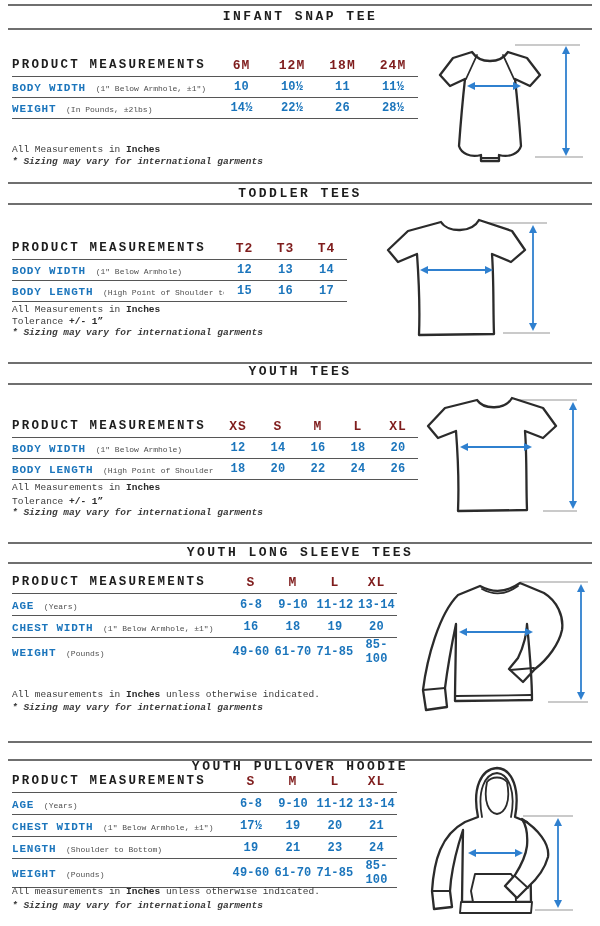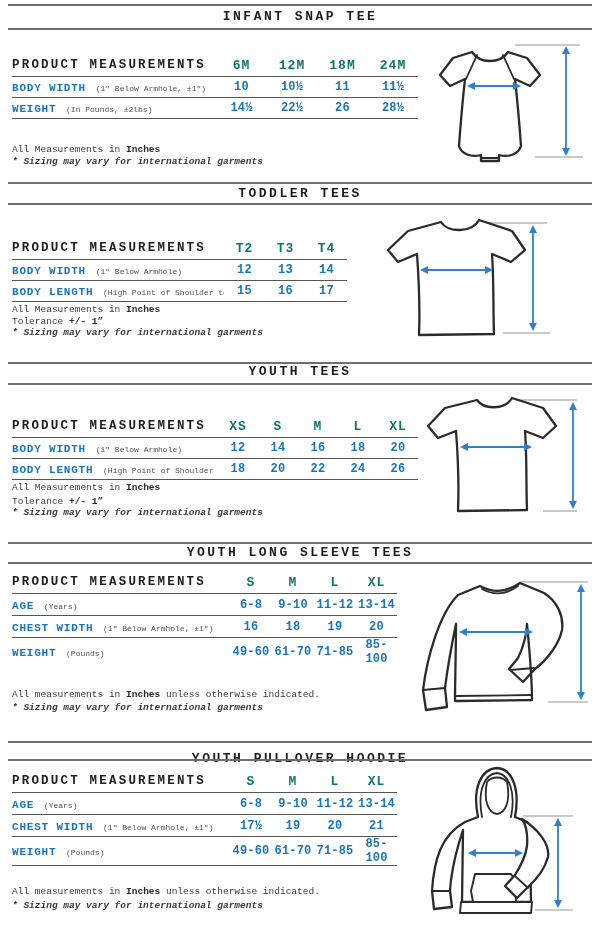--- a/index.html
+++ b/index.html
@@ -13,21 +13,21 @@
     position:absolute;left:0;width:100%;margin:0;text-align:center;
     font-size:13px;line-height:13px;font-weight:700;letter-spacing:2.5px;color:#1d1d1d;
   }
   table.meas{position:absolute;border-collapse:collapse;table-layout:fixed;}
   table.meas th,table.meas td{padding:0;vertical-align:middle;border-bottom:1.6px solid #565656;}
   table.meas thead th{height:22px;}
   table.meas tbody td{height:20px;}
   table.meas.tall tbody td{height:21px;}
   table.meas.no-last-rule tbody tr:last-child td{border-bottom:none;}
   th.pm{text-align:left;font-weight:700;font-size:12.5px;letter-spacing:2.2px;color:#1d1d1d;white-space:nowrap;}
-  th.ch{text-align:center;font-weight:700;font-size:13px;letter-spacing:1px;color:#0f766e;}
+  th.ch{text-align:center;font-weight:700;font-size:13px;letter-spacing:1px;color:#7f1d1d;}
   td.lbl{white-space:nowrap;overflow:hidden;}
   .rl{font-weight:700;font-size:11px;letter-spacing:0.8px;color:#1b75bc;}
   .rn{font-size:8px;color:#4f4f4f;}
   td.val{text-align:center;font-weight:700;font-size:12px;letter-spacing:0.2px;color:#1b75bc;}
   .fn{position:absolute;left:12px;margin:0;font-size:9.5px;line-height:12px;color:#3a3a3a;white-space:nowrap;}
   .fn b{color:#2a2a2a;margin-top:10px;}
   .fn.sizing{font-weight:700;font-style:italic;}
   svg.diagram{position:absolute;overflow:visible;}
   .garment{fill:#ffffff;stroke:#2b2b2b;stroke-width:2.3;stroke-linejoin:round;stroke-linecap:round;}
   .detail{fill:none;stroke:#2b2b2b;stroke-width:1.8;stroke-linejoin:round;stroke-linecap:round;}
@@ -286,21 +286,21 @@
       <g>
         <line class="arrow" x1="161" y1="21" x2="161" y2="123"></line>
         <polygon class="ah" points="161,14 157,22 165,22"></polygon>
           <polygon class="ah" points="161,130 157,122 165,122"></polygon>
       </g>
     </svg>
   </div>
 
   <div class="sec" style="top:740px;height:186px">
     <div class="sec-rule" style="top:1px"></div>
-    <h2 class="sec-title" style="top:12px">YOUTH PULLOVER HOODIE</h2>
+    <h2 class="sec-title" style="top:20px">YOUTH PULLOVER HOODIE</h2>
     <div class="sec-rule" style="top:19px"></div>
 
     <table class="meas tall" style="top:30px;left:12px;width:385px">
       <colgroup>
           <col style="width:218px">
           <col style="width:42px">
           <col style="width:42px">
           <col style="width:42px">
           <col style="width:41px">
         </colgroup>
@@ -320,20 +320,27 @@
           <td class="val">9-10</td>
           <td class="val">11-12</td>
           <td class="val">13-14</td>
         </tr>
         <tr>
           <td class="lbl"><span class="rl">CHEST WIDTH</span> <span class="rn">(1" Below Armhole, ±1")</span></td>
           <td class="val">17½</td>
           <td class="val">19</td>
           <td class="val">20</td>
           <td class="val">21</td>
+        </tr>
+        <tr>
+          <td class="lbl"><span class="rl">LENGTH</span> <span class="rn">(Shoulder to Bottom)</span></td>
+          <td class="val">19</td>
+          <td class="val">21</td>
+          <td class="val">23</td>
+          <td class="val">24</td>
         </tr>
         <tr>
           <td class="lbl"><span class="rl">WEIGHT</span> <span class="rn">(Pounds)</span></td>
           <td class="val">49-60</td>
           <td class="val">61-70</td>
           <td class="val">71-85</td>
           <td class="val">85-100</td>
         </tr>
       </tbody>
     </table>

